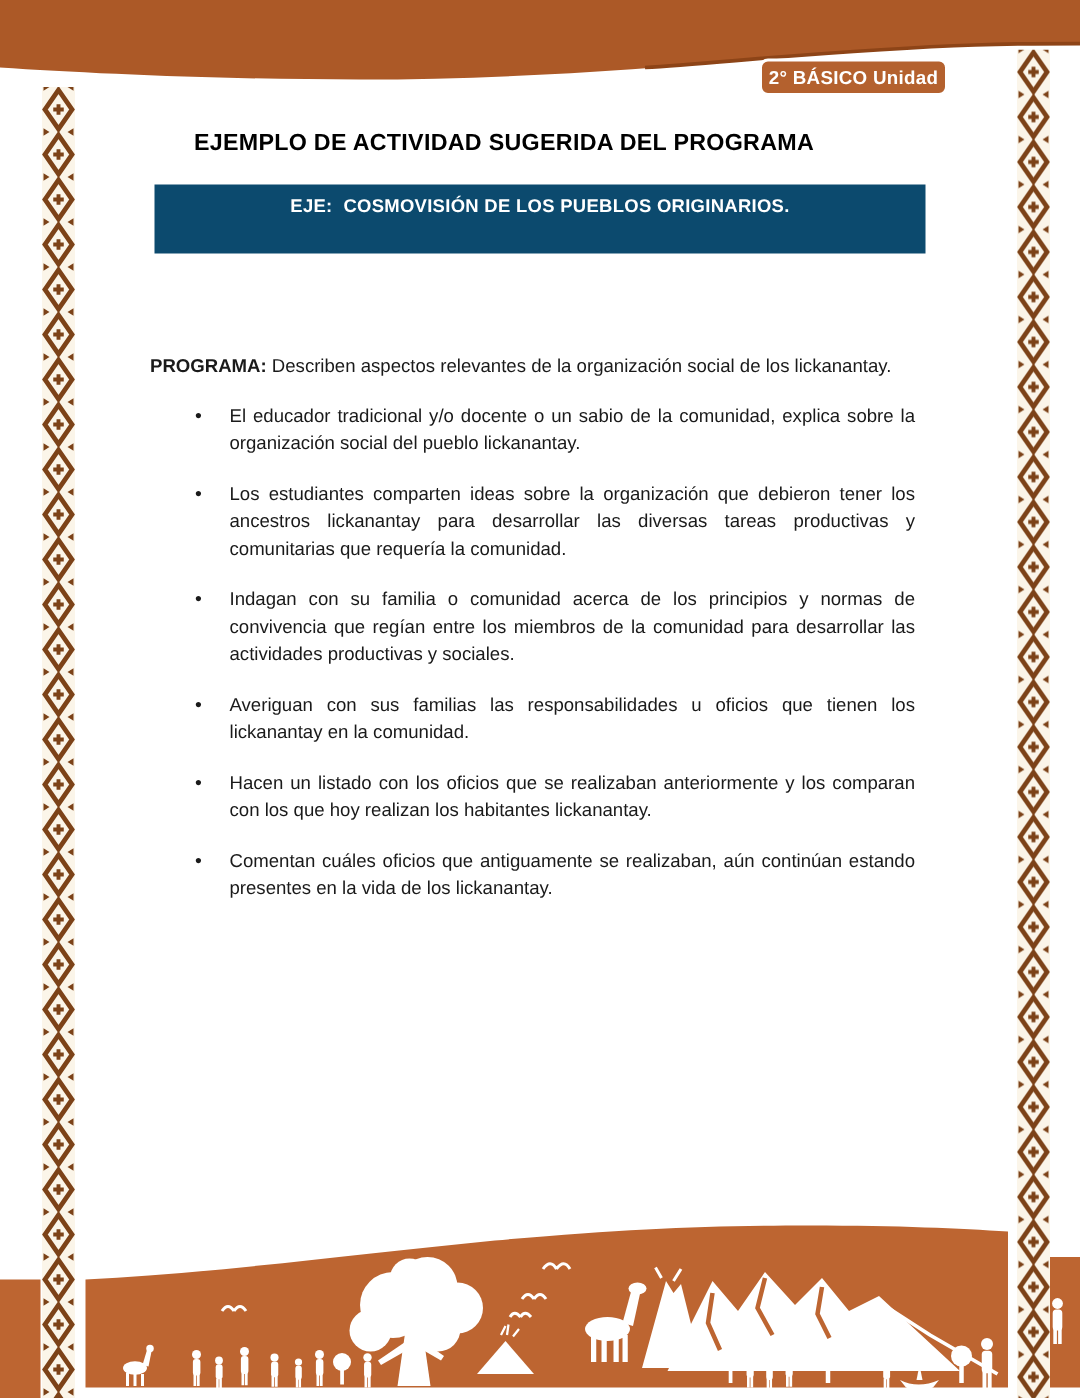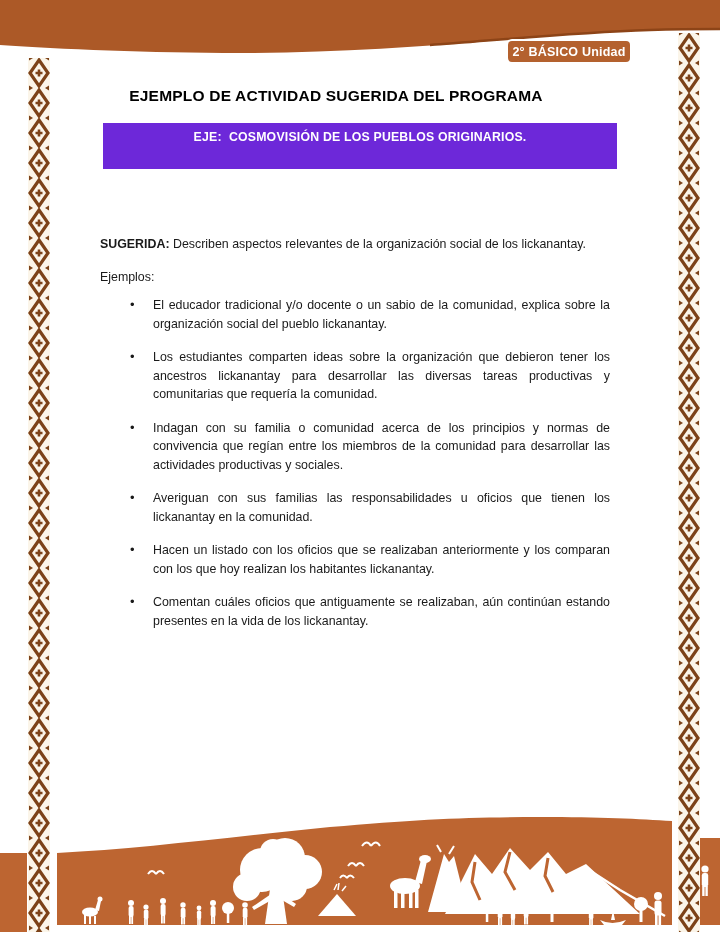--- a/index.html
+++ b/index.html
@@ -12,21 +12,21 @@
       color:#fff;font-size:12.5px;font-weight:bold;text-align:center;line-height:22px;
       box-sizing:border-box;letter-spacing:.2px;}
   
   .strip{position:absolute;width:22px;bottom:0;}
   .strip-left{left:28px;top:58px;}
   .strip-right{left:678px;top:33px;}
   
   .page-title{position:absolute;top:87px;left:0;width:672px;text-align:center;
       font-size:15.5px;font-weight:bold;color:#000;letter-spacing:.2px;}
   .eje-banner{position:absolute;top:123px;left:103px;width:514px;height:46px;
-      background:#6d28d9;box-sizing:border-box;padding-top:7px;}
+      background:#0c4a6e;box-sizing:border-box;padding-top:7px;}
   .eje-banner span{display:block;text-align:center;color:#fff;font-weight:bold;
       font-size:12.3px;white-space:pre-wrap;letter-spacing:.2px;}
   
   .content{position:absolute;top:235px;left:100px;width:520px;font-size:12.4px;
       line-height:18.5px;}
   .activity{margin:0 0 14px 0;text-align:justify;}
   .activity b{font-weight:bold;}
   .examples{margin:0 0 2px 0;}
   ul.bullets{margin:10px;padding:0 0 0 43px;list-style:none;}
   ul.bullets li{position:relative;margin:0 0 15px 0;text-align:justify;}
@@ -80,22 +80,21 @@
     <rect width="22" height="899" fill="url(#texR)"></rect>
   </svg>
 
   <div class="page-title">EJEMPLO DE ACTIVIDAD SUGERIDA DEL PROGRAMA</div>
 
   <div class="eje-banner">
     <span>EJE:  COSMOVISIÓN DE LOS PUEBLOS ORIGINARIOS.</span>
   </div>
 
   <div class="content">
-    <p class="activity"><b>SUGERIDA:</b><span> Describen aspectos relevantes de la organización social de los lickanantay.</span></p>
-    <p class="examples">Ejemplos:</p>
+    <p class="activity"><b>PROGRAMA:</b><span> Describen aspectos relevantes de la organización social de los lickanantay.</span></p>
     <ul class="bullets">
       <li>El educador tradicional y/o docente o un sabio de la comunidad, explica sobre la organización social del pueblo lickanantay.</li>
       <li>Los estudiantes comparten ideas sobre la organización que debieron tener los ancestros lickanantay para desarrollar las diversas tareas productivas y comunitarias que requería la comunidad.</li>
       <li>Indagan con su familia o comunidad acerca de los principios y normas de convivencia que regían entre los miembros de la comunidad para desarrollar las actividades productivas y sociales.</li>
       <li>Averiguan con sus familias las responsabilidades u oficios que tienen los lickanantay en la comunidad.</li>
       <li>Hacen un listado con los oficios que se realizaban anteriormente y los comparan con los que hoy realizan los habitantes lickanantay.</li>
       <li>Comentan cuáles oficios que antiguamente se realizaban, aún continúan estando presentes en la vida de los lickanantay.</li>
     </ul>
   </div>
 

